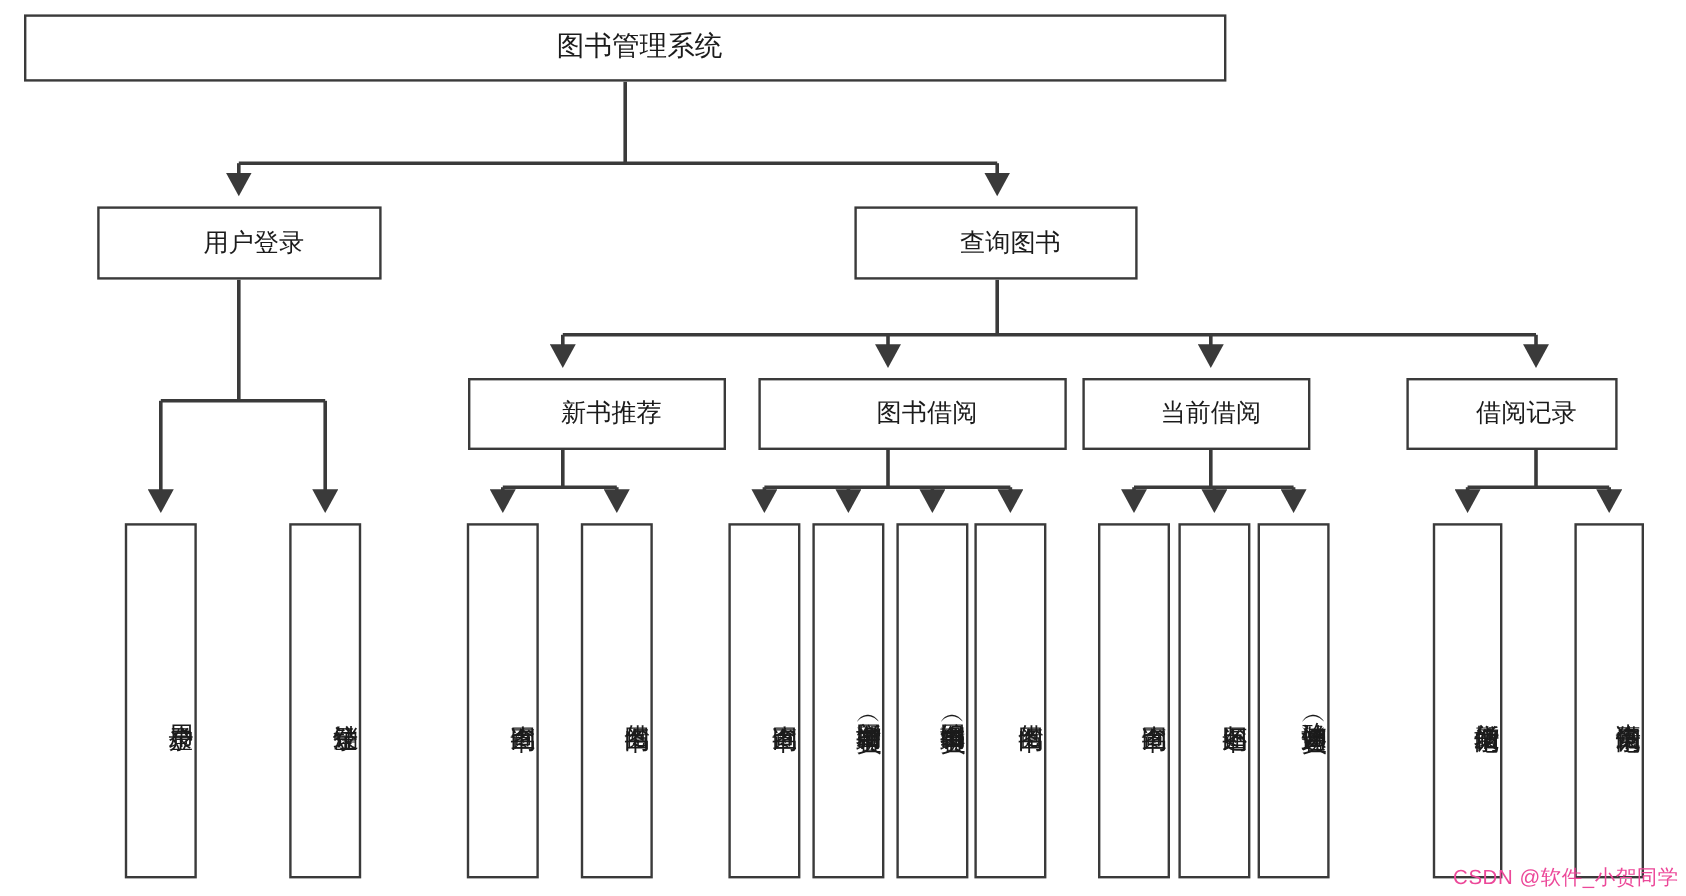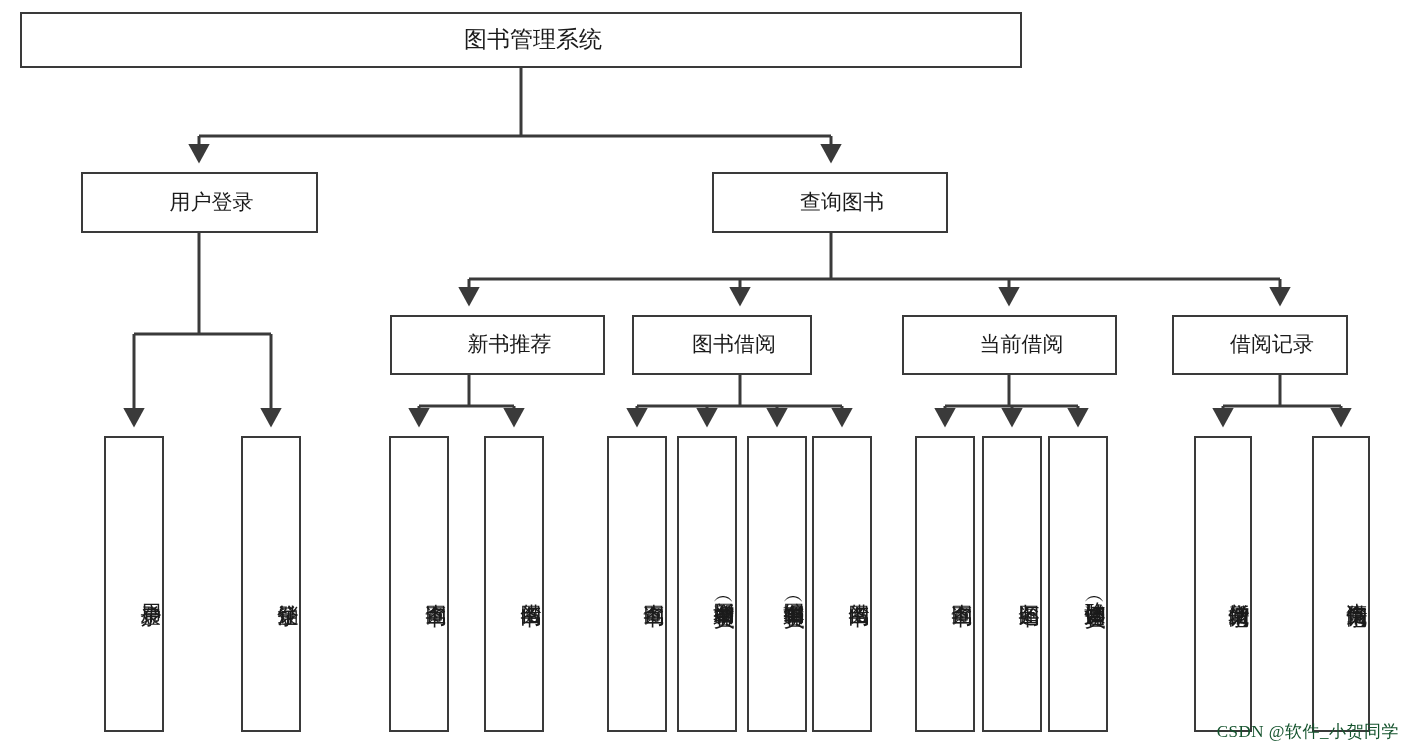--- a/index.html
+++ b/index.html
@@ -34,24 +34,24 @@
     text-orientation:upright;
     align-items:flex-start;
     justify-content:center;
     padding-top:10px;
     letter-spacing:1px;
   }
   .watermark{
     position:absolute;
     right:6px;bottom:4px;
     font-size:17px;
-    color:#14532d;
+    color:#ec4899;
     letter-spacing:0.5px;
     white-space:nowrap;
-    font-family:Liberation Serif, serif;
+    font-family:Liberation Sans, sans-serif;
   }
 </style>
 </head>
 <body>
 
 <div id="canvas">
 
   <svg class="lines" viewBox="0 0 1405 747">
     <defs>
       <marker id="arrow" viewBox="0 0 12 12" refX="9" refY="6" markerWidth="7.2" markerHeight="7.2" orient="auto-start-reverse">
@@ -103,23 +103,23 @@
   </svg>
 
   <div class="node root horiz" style="left:20px;top:12px;width:1002px;height:56px;">图书管理系统</div>
 
   <div class="node lvl2 horiz" style="left:81px;top:172px;width:237px;height:61px;">用户登录</div>
 
   <div class="node lvl2 horiz" style="left:712px;top:172px;width:236px;height:61px;">查询图书</div>
 
   <div class="node lvl2 horiz" style="left:362px;top:315px;width:215px;height:60px;margin-left:28px;">新书推荐</div>
 
-  <div class="node lvl2 horiz" style="left:632px;top:315px;width:180px;height:60px;">图书借阅</div>
+  <div class="node lvl2 horiz" style="left:632px;top:315px;width:257px;height:60px;">图书借阅</div>
 
-  <div class="node lvl2 horiz" style="left:902px;top:315px;width:215px;height:60px;">当前借阅</div>
+  <div class="node lvl2 horiz" style="left:902px;top:315px;width:190px;height:60px;">当前借阅</div>
 
   <div class="node lvl2 horiz" style="left:1172px;top:315px;width:176px;height:60px;">借阅记录</div>
 
   <div class="node leaf" style="left:104px;top:436px;width:60px;height:296px;">用户登录</div>
 
   <div class="node leaf" style="left:241px;top:436px;width:60px;height:296px;">注销登录</div>
 
   <div class="node leaf" style="left:389px;top:436px;width:60px;height:296px;">查询图书</div>
 
   <div class="node leaf" style="left:484px;top:436px;width:60px;height:296px;">借阅图书</div>

